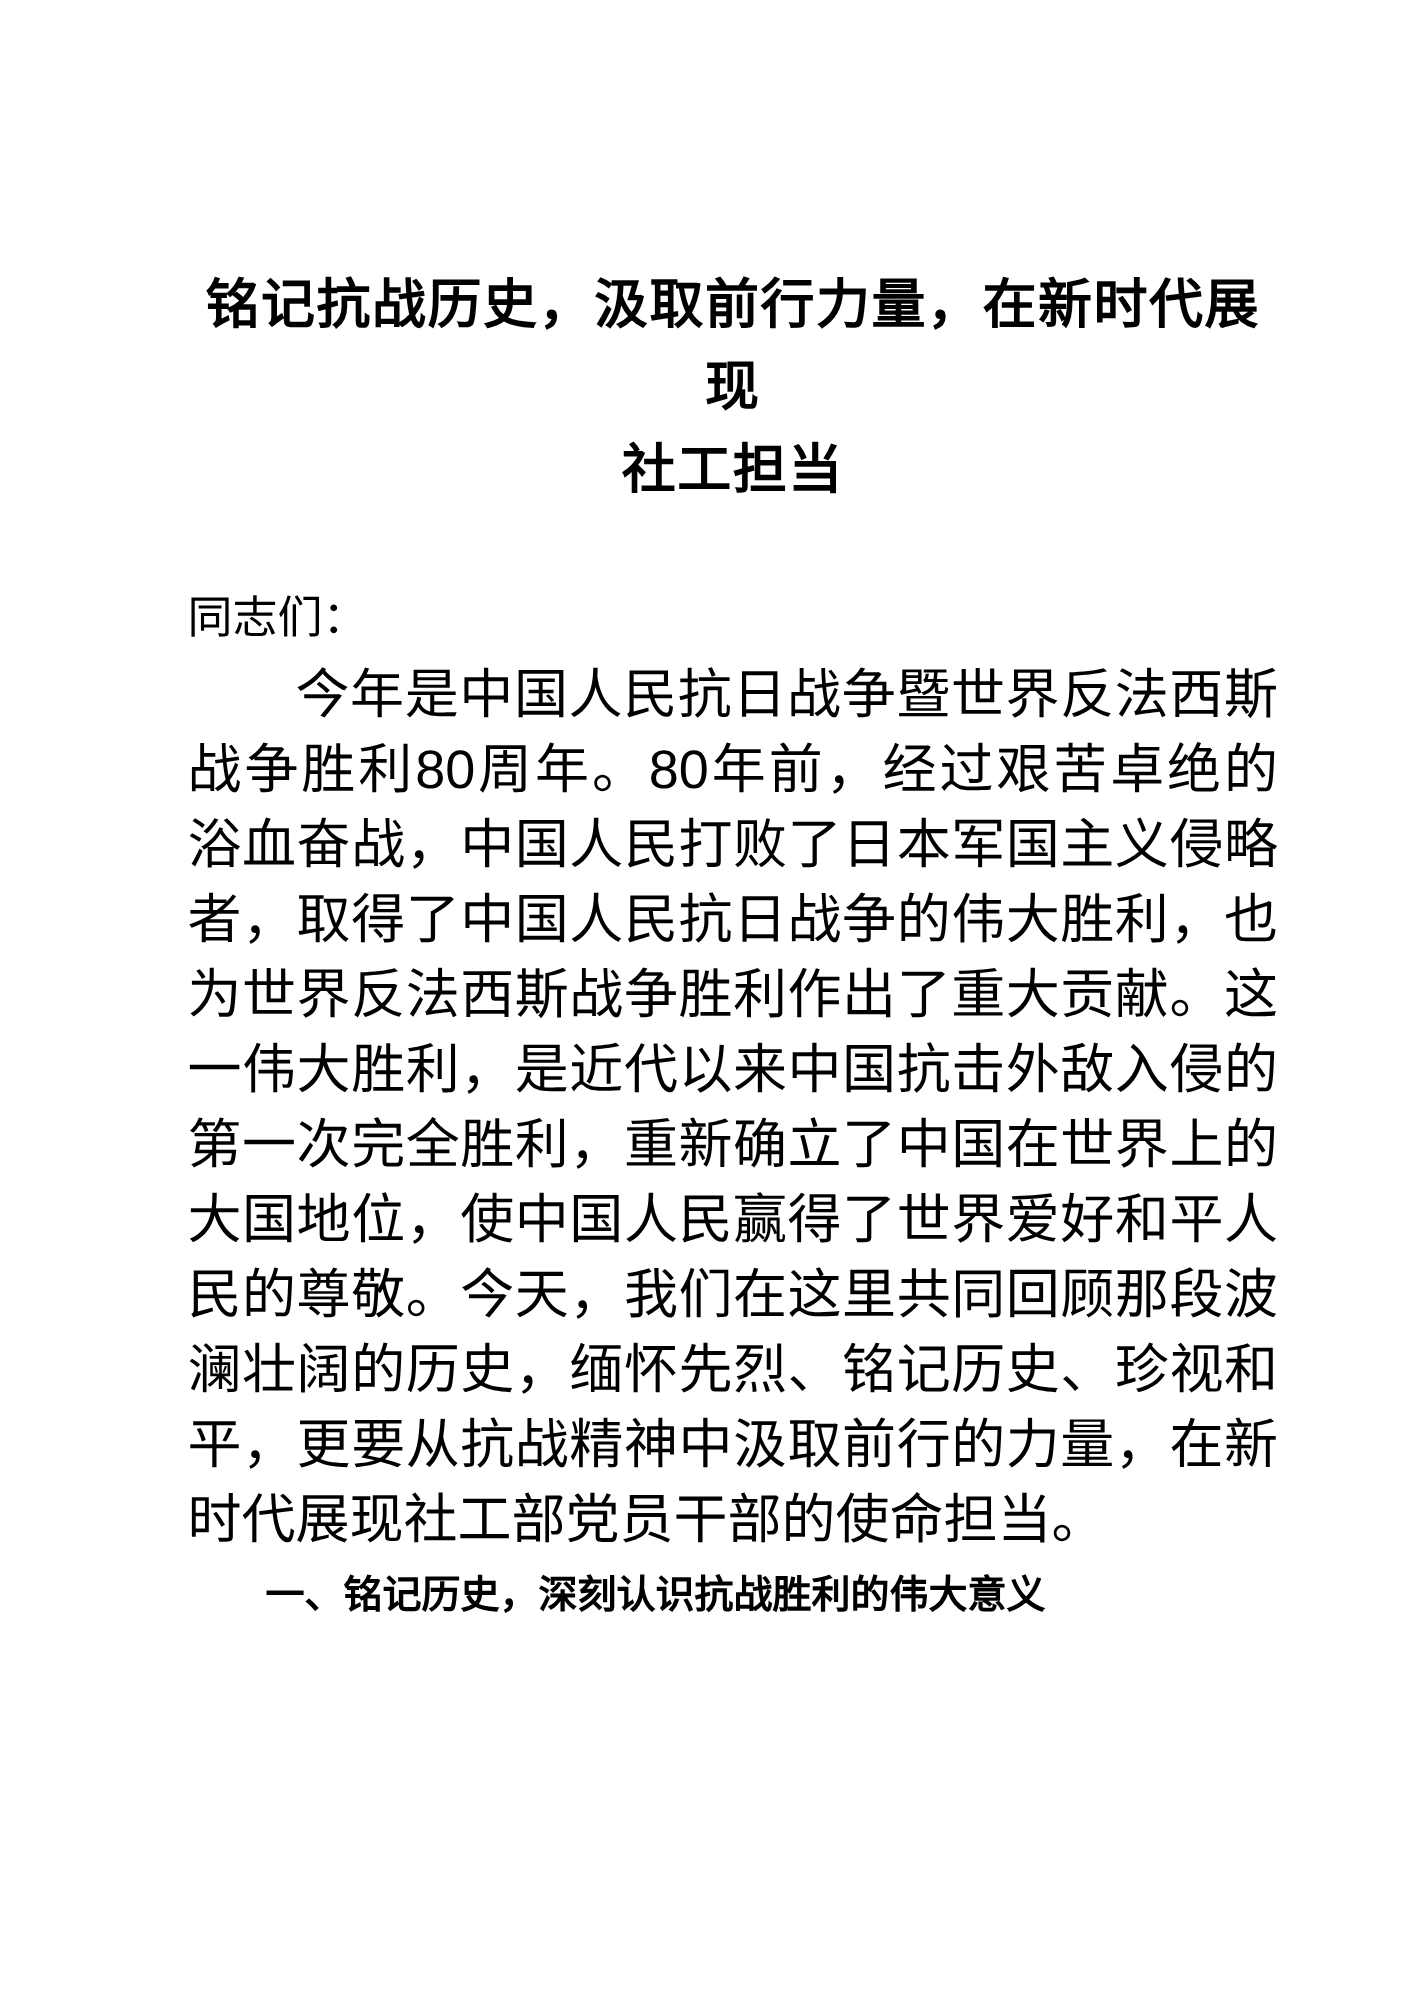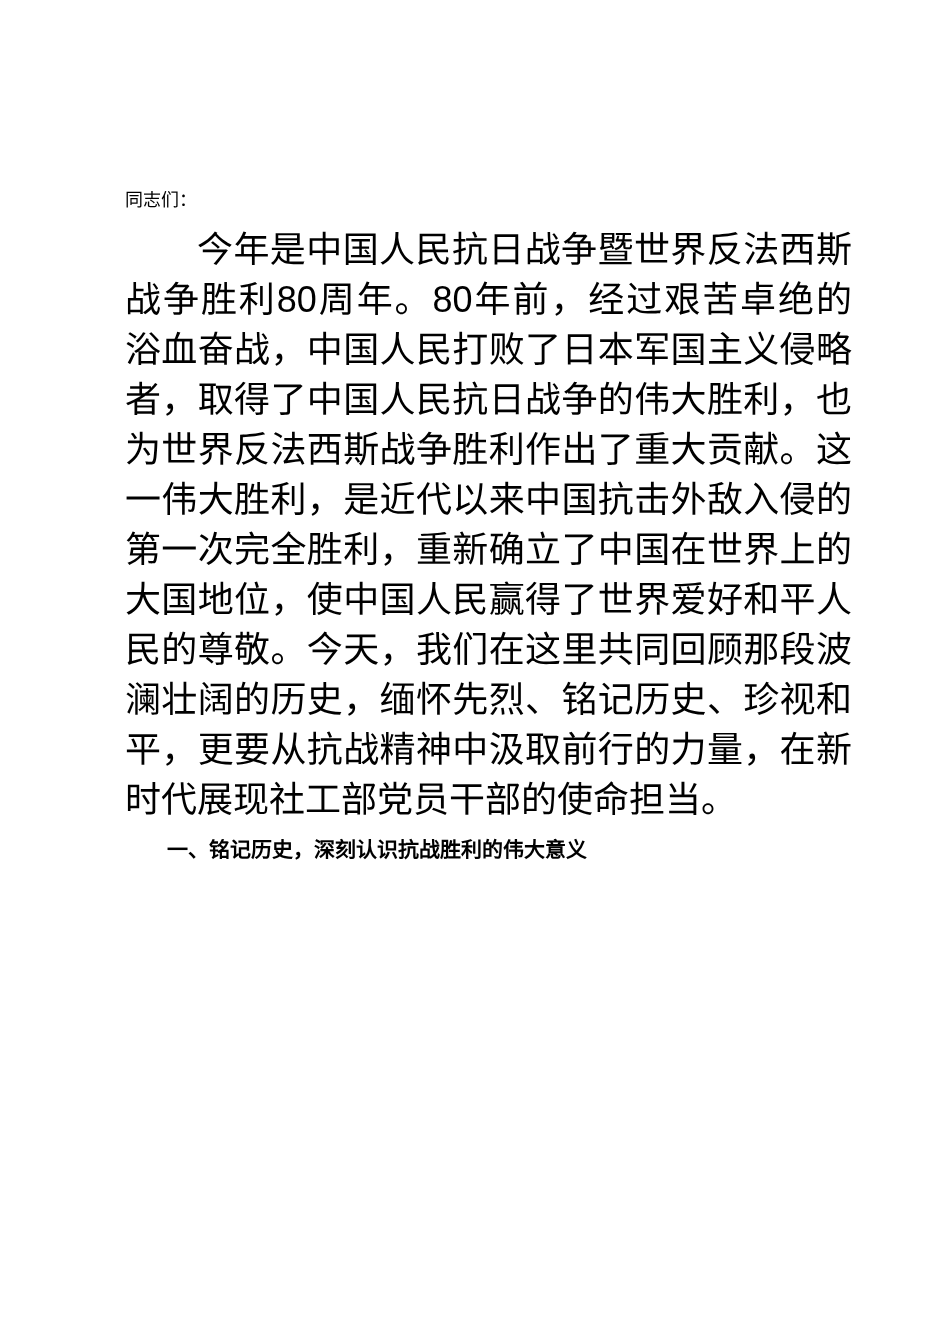--- a/index.html
+++ b/index.html
@@ -26,44 +26,46 @@
     margin: 0 0 48px 0;
     font-size: 36px;
     line-height: 55px;
     font-weight: 700;
     text-align: center;
     white-space: pre-line; 
     letter-spacing: 1px;
   }
   .salutation {
     margin: 0;
-    font-size: 18px;
+    font-size: 30px;
     line-height: 50px;
     font-weight: 400;
   }
   .body-para {
     margin: 0;
     font-size: 36px;
     line-height: 50px;
     text-indent: 2em;
     text-align: justify;
     font-weight: 400;
   }
   .section-heading {
     margin: 0;
-    font-size: 21px;
+    font-size: 26px;
     line-height: 50px;
     font-weight: 700;
     text-indent: 2em;
   }
 </style>
 </head>
 <body>
 
 <div class="page">
+  <h1 class="doc-title">铭记抗战历史，汲取前行力量，在新时代展现
+社工担当</h1>
 
   <p class="salutation">同志们：</p>
 
   <p class="body-para">今年是中国人民抗日战争暨世界反法西斯战争胜利80周年。80年前，经过艰苦卓绝的浴血奋战，中国人民打败了日本军国主义侵略者，取得了中国人民抗日战争的伟大胜利，也为世界反法西斯战争胜利作出了重大贡献。这一伟大胜利，是近代以来中国抗击外敌入侵的第一次完全胜利，重新确立了中国在世界上的大国地位，使中国人民赢得了世界爱好和平人民的尊敬。今天，我们在这里共同回顾那段波澜壮阔的历史，缅怀先烈、铭记历史、珍视和平，更要从抗战精神中汲取前行的力量，在新时代展现社工部党员干部的使命担当。</p>
 
   <h2 class="section-heading">一、铭记历史，深刻认识抗战胜利的伟大意义</h2>
 
 </div>
 
 </body></html>

